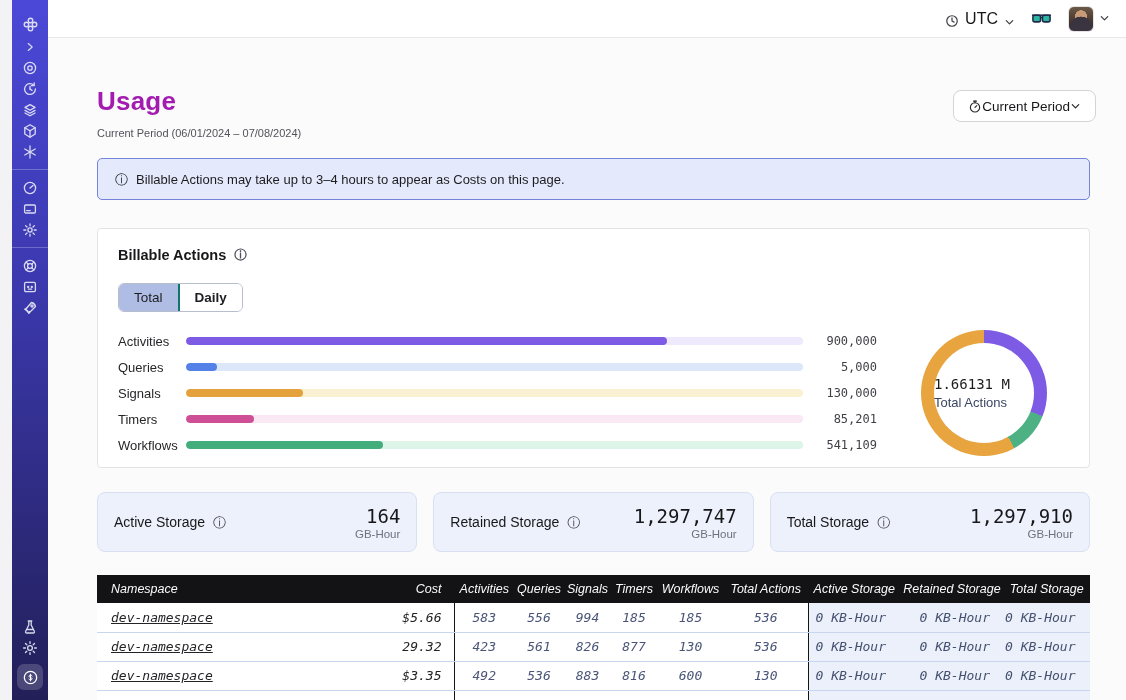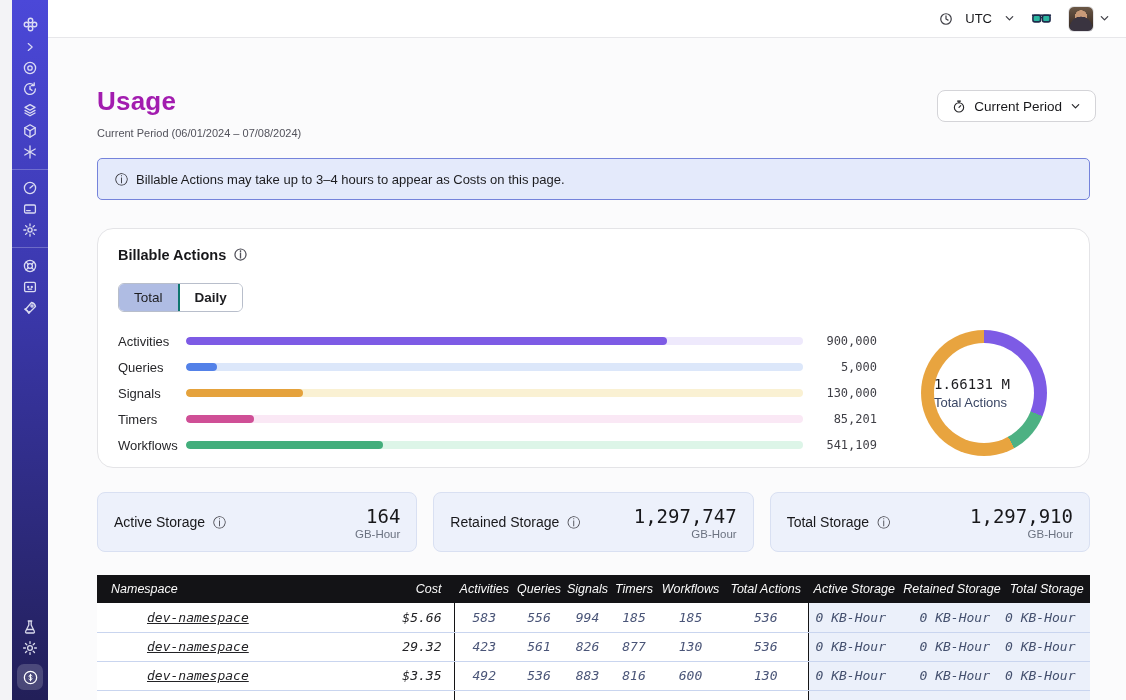--- a/index.html
+++ b/index.html
@@ -14,47 +14,47 @@
   .side-icon svg { stroke:#E8E9F7; stroke-width:1.3; fill:none; stroke-linecap:round; stroke-linejoin:round; opacity:.92; }
   .side-div { width:36px; height:1px; background:rgba(255,255,255,.25); margin:7px 0; }
   .side-bottom { margin-top:auto; display:flex; flex-direction:column; align-items:center; }
   .active-pill { width:26px; height:26px; border-radius:7px; background:rgba(255,255,255,.18);
     display:flex; align-items:center; justify-content:center; margin-top:6px; cursor:pointer; }
 
   
   .topbar { position:absolute; left:48px; top:0; width:1078px; height:38px; background:#fff;
     border-bottom:1px solid #E7E7EA; display:flex; align-items:center; justify-content:flex-end;
     padding-right:16px; gap:16px; z-index:4; }
-  .tz { display:flex; align-items:center; gap:12px; font-size:13px; color:#18181B; cursor:pointer; }
+  .tz { display:flex; align-items:flex-end; gap:6px; font-size:16px; color:#18181B; cursor:pointer; }
   .tz svg, .chev { stroke:#3F3F46; fill:none; stroke-width:1.4; stroke-linecap:round; stroke-linejoin:round; }
   .avatar-wrap { display:flex; align-items:center; gap:5px; cursor:pointer; }
   .avatar { width:26px; height:26px; border-radius:6px;
     background:
       radial-gradient(circle at 50% 86%, #3a3440 0 46%, transparent 47%),
       radial-gradient(circle at 50% 38%, #c89a78 0 30%, transparent 31%),
       linear-gradient(180deg,#6b5846 0%,#4a3a30 55%,#2c2620 100%);
     border:1px solid #E4E4E7; }
 
   
   .content { position:absolute; left:48px; top:38px; width:1078px; height:662px; background:#FBFBFC; }
   .page-title { position:absolute; left:49px; top:48px; font-size:26px; font-weight:700; color:#a21caf; letter-spacing:.2px; }
   .page-sub { position:absolute; left:49px; top:89px; font-size:11px; color:#52525B; }
   .period-btn { position:absolute; right:30px; top:52px; height:32px; background:#fff;
-    border:1px solid #D4D4D8; border-radius:8px; display:flex; align-items:center; gap:8px;
+    border:1px solid #D4D4D8; border-radius:8px; display:flex; align-items:center; 
     padding:0 14px; font-size:13.5px; color:#18181B; cursor:pointer; }
   .period-btn svg { stroke:#27272A; fill:none; stroke-width:1.3; stroke-linecap:round; }
 
   .banner { position:absolute; left:49px; top:120px; width:993px; height:42px; background:#E4EAFB;
     border:1px solid #7583DB; border-radius:5px; display:flex; align-items:center; gap:8px;
     padding:0 17px; font-size:13px; color:#1D1D20; }
   .info-glyph { font-size:13px; color:#26262B; line-height:1; cursor:pointer; font-family:"DejaVu Sans", sans-serif; }
 
   
   .card { position:absolute; left:49px; top:190px; width:993px; height:240px; background:#fff;
-    border:1px solid #E4E4E7; border-radius:16px; padding:18px 20px; }
+    border:1px solid #E4E4E7; border-radius:4px; padding:18px 20px; }
   .card-title { font-size:14.5px; font-weight:700; color:#18181B; display:flex; align-items:center; gap:8px; }
   .tabs { margin-top:20px; display:inline-flex; border:1px solid #B8BECB; border-radius:6px; overflow:hidden; background:#fff; }
   .tab { padding:6px 15px; font-size:13.5px; color:#1D1D20; cursor:pointer; background:#fff; border:none; font-family:inherit; }
   .tab.active { background:#AFBCE3; }
   .tab + .tab { border-left:2px solid #0f766e;font-weight:bold; }
 
   .chart-row { margin-top:18px; display:flex; align-items:center; }
   .bars { flex:1; display:flex; flex-direction:column; gap:8px; padding-right:22px; }
   .bar-row { display:flex; align-items:center; height:18px; }
   .bar-label { width:68px; font-size:13px; color:#27272A; flex:none; }
@@ -80,21 +80,21 @@
 
   
   .table-wrap { position:absolute; left:49px; top:537px; width:993px; height:125px; overflow:hidden;font-style:italic; }
   table { width:993px; border-collapse:collapse; table-layout:fixed; }
   thead th { background:#131316; color:#FAFAFA; font-size:12.5px; font-weight:500; height:28px; white-space:nowrap; }
   th.c-namespace { text-align:left; padding-left:14px; }
   th.c-cost { text-align:right; padding-right:12px; }
   tbody td { background:#fff; height:29px; border-bottom:1px solid #C9D5EF;
     font-family:"DejaVu Sans Mono", monospace; font-size:13px; color:#4A5578; text-align:center; white-space:nowrap; }
   td.c-namespace { text-align:left; padding-left:14px; }
-  td.c-namespace a { color:#232326; text-decoration:underline; cursor:pointer;margin-left:36px; }
+  td.c-namespace a { color:#232326; text-decoration:underline; cursor:pointer; }
   td.c-cost { text-align:right; padding-right:12px; color:#232326; border-right:1px solid #141416; }
   th.c-cost { border-right:0; }
   td.c-totalactions, th.c-totalactions { border-right:1px solid #141416; }
   thead th.c-totalactions, thead th.c-cost { border-right:1px solid #131316; }
   td.storage-cell { background:#EBF0FA; color:#44506E; text-align:right; padding-right:14px; }
   td.c-last, th.c-last { border-right:1px solid #141416; }
   thead th.c-last { border-right:1px solid #131316; }
 </style>
 </head>
 <body>

